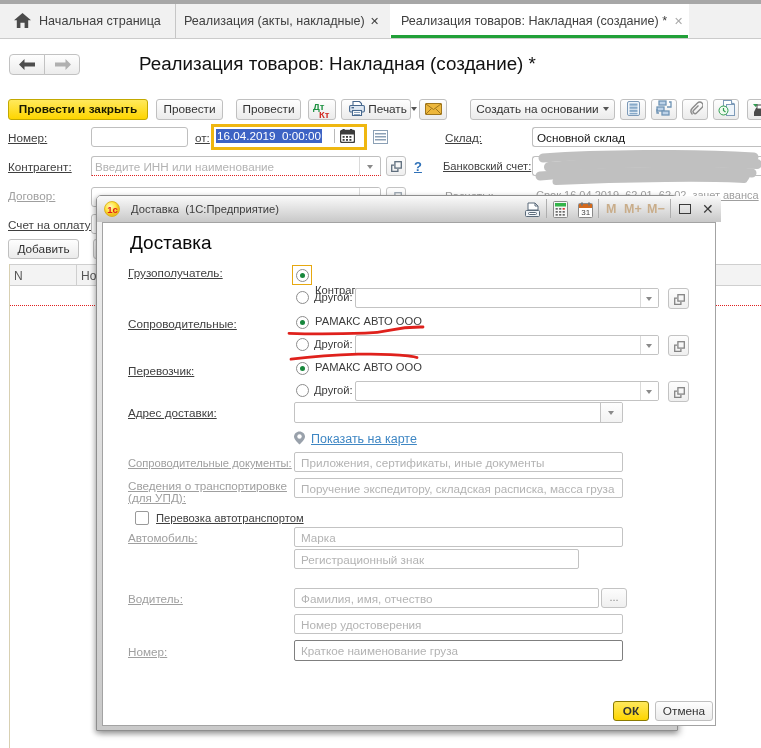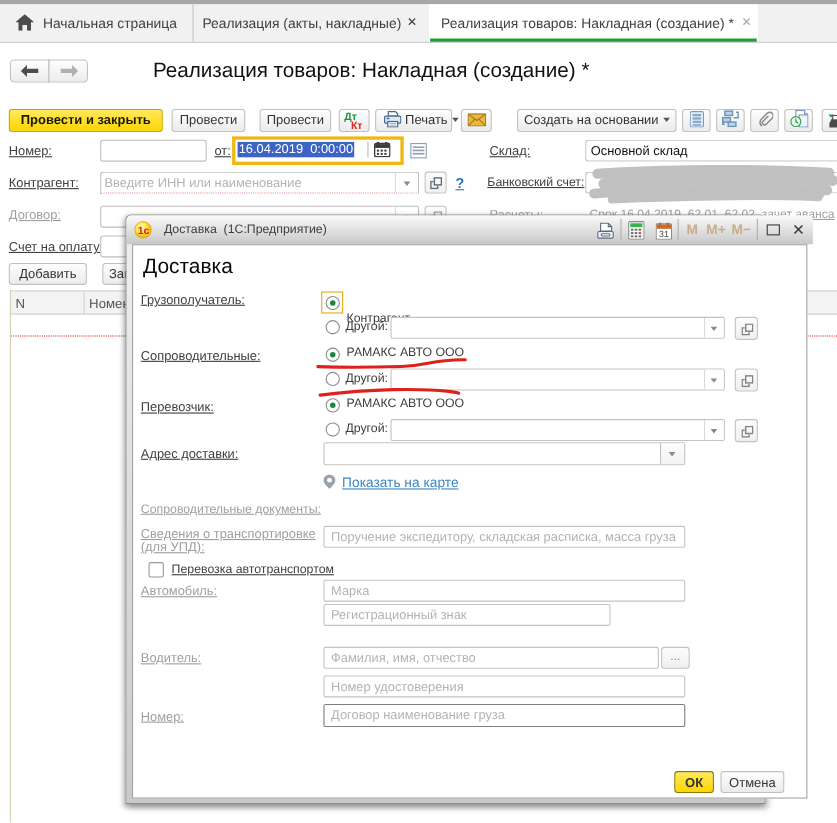--- a/index.html
+++ b/index.html
@@ -21,21 +21,21 @@
 
 .btn{position:absolute;top:99px;height:21px;box-sizing:border-box;border:1px solid #c0c0c0;border-radius:3px;background:linear-gradient(#fefefe,#ebebeb);color:#333;font-size:11.8px;text-align:center;line-height:19px;white-space:nowrap;}
 .ybtn{background:linear-gradient(#ffe95c,#fed500);border:1px solid #c3a900;font-weight:bold;color:#1a1a00;}
 .caret{display:inline-block;width:0;height:0;border-left:3.5px solid transparent;border-right:3.5px solid transparent;border-top:4px solid #555;vertical-align:2px;margin-left:4px;}
 
 .lbl{position:absolute;font-size:11.7px;color:#3f3f3f;white-space:nowrap;text-decoration:underline;}
 .glbl{color:#9f9f9f;}
 .inp{position:absolute;box-sizing:border-box;border:1px solid #bfbfbf;border-radius:3px;background:#fff;font-size:11.7px;color:#222;white-space:nowrap;overflow:hidden;}
 .ph{color:#b3b3b3;}
 
-#dlg{left:114px;top:195px;width:582px;height:536px;box-sizing:border-box;border:1px solid #8e8e8e;border-radius:5px 5px 0 0;background:linear-gradient(#f0f0f0,#c9c9c9);box-shadow:-2px 2px 5px rgba(0,0,0,.22),2px 3px 6px rgba(0,0,0,.28);}
+#dlg{left:96px;top:195px;width:582px;height:536px;box-sizing:border-box;border:1px solid #8e8e8e;border-radius:5px 5px 0 0;background:linear-gradient(#f0f0f0,#c9c9c9);box-shadow:-2px 2px 5px rgba(0,0,0,.22),2px 3px 6px rgba(0,0,0,.28);}
 #dlgtitle{position:absolute;left:0;top:0;width:624px;height:26px;border-radius:4px 4px 0 0;background:linear-gradient(#fafafa,#c8c8c8);}
 #dlgbody{position:absolute;left:5px;top:26px;width:614px;height:504px;background:#fff;border:1px solid #a3a3a3;box-sizing:border-box;}
 .dsep{position:absolute;top:3px;width:1px;height:19px;background:#aeaeae;}
 .dM{position:absolute;top:0;height:26px;line-height:26px;font-weight:bold;color:#c9ad8a;font-size:12.5px;}
 .radio{position:absolute;width:13px;height:13px;border-radius:50%;border:1px solid #8d8d8d;background:#fff;box-sizing:border-box;}
 .radio.sel:after{content:"";position:absolute;left:3px;top:3px;width:5px;height:5px;border-radius:50%;background:#18873c;}
 .rlbl{position:absolute;font-size:11.2px;color:#3c3c3c;white-space:nowrap;}
 .dinp{position:absolute;box-sizing:border-box;border:1px solid #c3c3c3;border-radius:2px;background:#fff;overflow:hidden;white-space:nowrap;font-size:11.7px;}
 .combo{position:absolute;right:0;top:0;bottom:0;width:17px;border-left:1px solid #dadada;background:#fff;}
 .combo:after{content:"";position:absolute;left:50%;margin-left:-3.5px;top:8px;width:0;height:0;border-left:3.5px solid transparent;border-right:3.5px solid transparent;border-top:4px solid #8a8a8a;}
@@ -335,44 +335,47 @@
   <div class="lbl" style="left:128px;top:406px;">Адрес доставки:</div>
   <div class="dinp" style="left:294px;top:402px;width:329px;height:21px;">
       <span class="combo" style="width:21px;border-left:1px solid #c3c3c3;background:linear-gradient(#fdfdfd,#f3f3f3);"></span>
     </div>
   <svg width="11" height="14" viewBox="0 0 11 13" style="position:absolute;left:294px;top:431px;">
       <path d="M5.5 0 C8.5 0 11 2.3 11 5.2 C11 8.2 5.5 13 5.5 13 C5.5 13 0 8.2 0 5.2 C0 2.3 2.5 0 5.5 0 Z" fill="#99a1ab"></path>
       <circle cx="5.5" cy="5" r="2.2" fill="#fff"></circle>
     </svg>
   <div class="lbl" style="left:311px;top:432px;color:#3f87c4;font-size:12.5px;">Показать на карте</div>
   <div class="lbl glbl" style="left:128px;top:457px;font-size:11.2px;">Сопроводительные документы:</div>
+  <div class="dinp" style="left:294px;top:452px;width:329px;height:20px;">
+      <span class="ph" style="position:absolute;left:6px;top:3px;">Приложения, сертификаты, иные документы</span>
+    </div>
   <div class="lbl glbl" style="left:128px;top:480px;line-height:12px;">Сведения о транспортировке<br>(для УПД):</div>
   <div class="dinp" style="left:294px;top:478px;width:329px;height:20px;">
       <span class="ph" style="position:absolute;left:6px;top:3px;">Поручение экспедитору, складская расписка, масса груза</span>
     </div>
   <div class="abs" style="left:135px;top:511px;width:14px;height:14px;border:1px solid #999;border-radius:2px;background:#fff;box-sizing:border-box;"></div>
   <div class="lbl" style="left:156px;top:512px;font-size:11.2px;">Перевозка автотранспортом</div>
   <div class="lbl glbl" style="left:128px;top:531px;">Автомобиль:</div>
   <div class="dinp" style="left:294px;top:527px;width:329px;height:20px;">
       <span class="ph" style="position:absolute;left:6px;top:3px;">Марка</span>
     </div>
-  <div class="dinp" style="left:294px;top:549px;width:261px;height:20px;padding-left:18px;">
+  <div class="dinp" style="left:294px;top:549px;width:285px;height:20px;padding-left:18px;">
       <span class="ph" style="position:absolute;left:6px;top:3px;">Регистрационный знак</span>
     </div>
   <div class="lbl glbl" style="left:128px;top:592px;">Водитель:</div>
   <div class="dinp" style="left:294px;top:588px;width:305px;height:20px;">
       <span class="ph" style="position:absolute;left:6px;top:3px;">Фамилия, имя, отчество</span>
     </div>
   <div class="popbtn" style="left:601px;top:588px;width:26px;height:20px;color:#8a8a8a;font-size:11px;text-align:center;line-height:16px;">...</div>
   <div class="dinp" style="left:294px;top:614px;width:329px;height:20px;">
       <span class="ph" style="position:absolute;left:6px;top:3px;">Номер удостоверения</span>
     </div>
   <div class="lbl glbl" style="left:128px;top:645px;">Номер:</div>
   <div class="dinp" style="left:294px;top:640px;width:329px;height:21px;border:1px solid #7f7f7f;">
-      <span class="ph" style="position:absolute;left:6px;top:3px;">Договор наименование груза</span>
+      <span class="ph" style="position:absolute;left:6px;top:3px;">Краткое наименование груза</span>
     </div>
   <div class="btn" style="left:613px;top:701px;width:36px;height:20px;line-height:18px;background:linear-gradient(#ffe95c,#fed500);border:1px solid #8a7a00;font-weight:bold;">ОК</div>
   <div class="btn" style="left:655px;top:701px;width:58px;height:20px;line-height:18px;">Отмена</div>
 
   <svg class="abs" style="left:280px;top:320px;" width="150" height="45" viewBox="0 0 150 45">
     <path d="M9 13.3 C30 14 62 13.8 85 13.2 C96 12.8 101 12 109 10.3 C117 8.6 131 6.8 143 7" fill="none" stroke="#df211c" stroke-width="2.8" stroke-linecap="round"></path>
     <path d="M11 39.2 C30 36.8 55 34.8 78 34.2 C95 33.8 115 34.4 128 35.8 C133 36.4 136 37 137 37.5" fill="none" stroke="#df211c" stroke-width="2.8" stroke-linecap="round"></path>
   </svg>
 
 </div>

